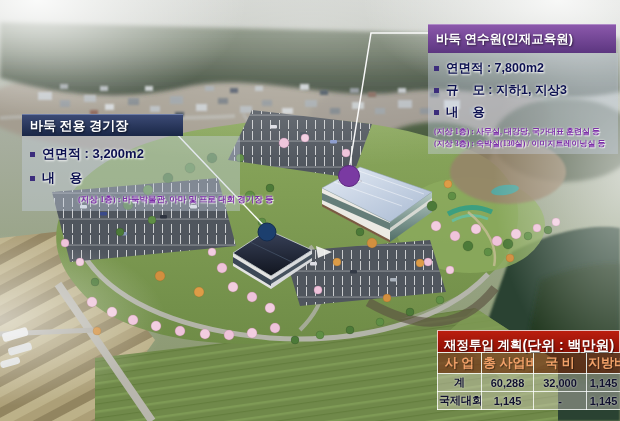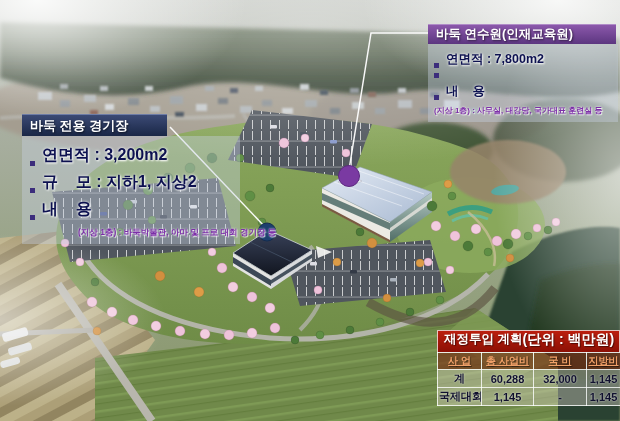--- a/index.html
+++ b/index.html
@@ -23,57 +23,57 @@
   
   .callout{position:absolute;z-index:4;}
   .callout .bar{
     color:#fff;font-weight:bold;white-space:nowrap;
     text-shadow:1px 1px 2px rgba(0,0,0,.55);
     display:flex;align-items:center;padding:0 8px;
   }
   .bar-navy{background:linear-gradient(#3b4a75,#1a2746);border-top:1px solid #6d7ca6;}
   .bar-purple{background:linear-gradient(#8b58ab,#5c3680);border-top:1px solid #b08cc8;}
   .panel{background:rgba(198,208,224,.42);padding:6px 7px 6px 8px;}
-  .co-item{display:flex;align-items:flex-end;margin:3px 0 6px 0;white-space:nowrap;}
+  .co-item{display:flex;align-items:center;margin:3px 0 6px 0;white-space:nowrap;}
   .co-item .sq{width:5px;height:5px;background:#3c2d7c;margin-right:7px;flex:0 0 auto;}
   .co-item .txt{
     font-weight:bold;color:#0d1150;
     text-shadow:0 0 3px rgba(255,255,255,.95),1px 1px 2px rgba(255,255,255,.85);
   }
   .co-detail{
     font-weight:bold;color:#7c2fa8;white-space:nowrap;
     text-shadow:0 0 2px rgba(255,255,255,.95),1px 1px 1px rgba(255,255,255,.8);
+    font-family:Liberation Serif, serif;
   }
   .callout-left{left:22px;top:114px;width:218px;}
-  .callout-left .bar{height:22px;width:145px;font-size:13px;}
-  .callout-left .co-item .txt{font-size:16px;}
+  .callout-left .bar{height:22px;width:161px;font-size:13px;}
+  .callout-left .co-item .txt{font-size:13px;}
   .callout-left .co-detail{font-size:8.5px;line-height:12px;margin-left:2px;padding-left:46px;}
   .callout-right{left:428px;top:24px;width:190px;}
-  .callout-right .bar{height:20px;width:188px;font-size:12.5px;}
+  .callout-right .bar{height:29px;width:188px;font-size:12.5px;}
   .callout-right .panel{padding:5px 4px 5px 6px;}
   .callout-right .co-item{margin:2px 0 5px 0;}
   .callout-right .co-item .txt{font-size:12.5px;}
   .callout-right .co-detail{font-size:8px;line-height:11.5px;}
   
   .budget{position:absolute;left:437px;top:330px;width:183px;z-index:4;}
   .budget-titlebar{
     height:22px;background:linear-gradient(#bb1e0e,#8c1005);
-    display:flex;align-items:flex-start;justify-content:space-between;
-    padding:0 5px 0 6px;border:1px solid rgba(255,255,255,.75);border-bottom:none;
+    display:flex;align-items:center;justify-content:space-between;
+    padding:8px 5px 0 6px;border:1px solid rgba(255,255,255,.75);border-bottom:none;
   }
   .budget-title{color:#fff;font-weight:bold;font-size:12.5px;white-space:nowrap;text-shadow:1px 1px 1px rgba(0,0,0,.5);}
   .budget-unit{color:#fff;font-weight:bold;font-size:14px;white-space:nowrap;text-shadow:1px 1px 1px rgba(0,0,0,.5);}
   table.budget-grid{border-collapse:collapse;width:183px;table-layout:fixed;}
   table.budget-grid th,table.budget-grid td{
     border:1px solid rgba(255,255,255,.85);text-align:center;white-space:nowrap;overflow:hidden;
   }
   table.budget-grid th{
-    background:rgba(122,44,20,.62);color:#f0a068;font-weight:bold;font-size:10px;height:16px;
+    background:rgba(122,44,20,.62);color:#f0a068;font-weight:bold;font-size:13px;height:16px;
     text-shadow:1px 1px 1px rgba(0,0,0,.4);
-    text-decoration:underline;
   }
   table.budget-grid td{
     background:rgba(226,216,204,.38);color:#10102e;font-weight:bold;font-size:11px;height:17px;
     text-shadow:0 0 2px rgba(255,255,255,.7);
   }
   .c0{width:44px;} .c1{width:52px;} .c2{width:53px;} .c3{width:34px;}
 </style>
 </head>
 <body>
 
@@ -342,45 +342,43 @@
 
   <div class="callout callout-left">
     <div class="bar bar-navy">바둑 전용 경기장</div>
     <div class="panel">
       <div class="co-item">
         <span class="sq"></span>
         <span class="txt">연면적 : 3,200m2</span>
       </div>
       <div class="co-item">
         <span class="sq"></span>
-        <span class="txt">규&nbsp;&nbsp;&nbsp;&nbsp;모 : 지하1, 지상2</span>
-      </div>
-      <div class="co-item">
-        <span class="sq"></span>
         <span class="txt">내&nbsp;&nbsp;&nbsp;&nbsp;용</span>
       </div>
       <div class="co-detail">(지상 1층) : 바둑박물관, 아마 및 프로 대회 경기장 등</div>
     </div>
   </div>
 
   <div class="callout callout-right">
     <div class="bar bar-purple">바둑 연수원(인재교육원)</div>
     <div class="panel">
       <div class="co-item">
         <span class="sq"></span>
         <span class="txt">연면적 : 7,800m2</span>
       </div>
       <div class="co-item">
         <span class="sq"></span>
+        <span class="txt">규&nbsp;&nbsp;&nbsp;&nbsp;모 : 지하1, 지상3</span>
       </div>
       <div class="co-item">
         <span class="sq"></span>
         <span class="txt">내&nbsp;&nbsp;&nbsp;&nbsp;용</span>
       </div>
       <div class="co-detail">(지상 1층) : 사무실, 대강당, 국가대표 훈련실 등</div>
+      <div class="co-detail">(지상 3층) : 숙박실(130실) / 이미지트레이닝실 등</div>
     </div>
   </div>
 
   <div class="budget">
     <div class="budget-titlebar">
       <span class="budget-title">재정투입 계획</span>
       <span class="budget-unit">(단위 : 백만원)</span>
     </div>
     <table class="budget-grid">
       <tbody>

